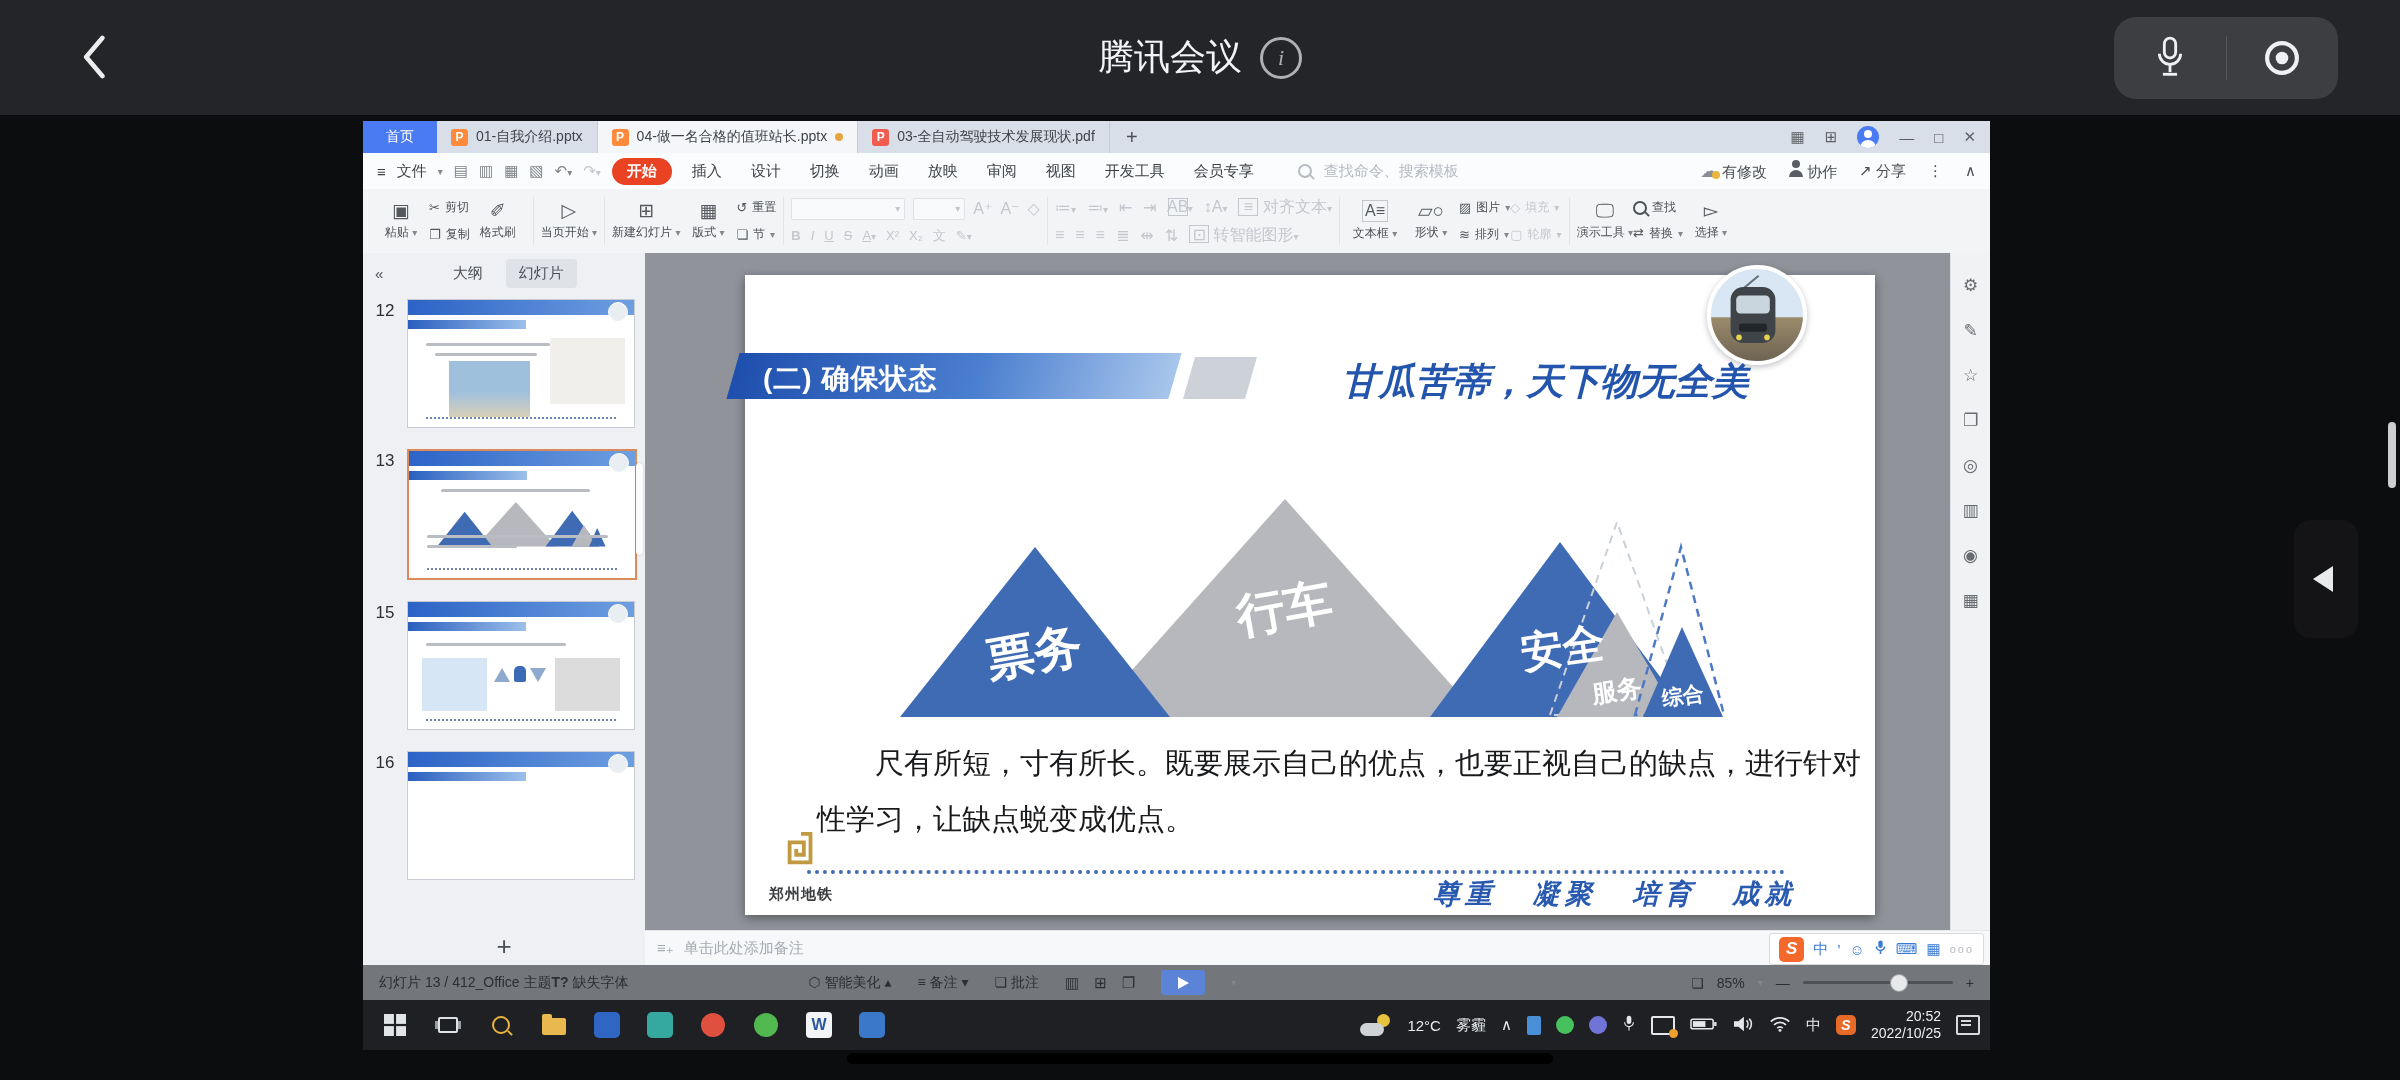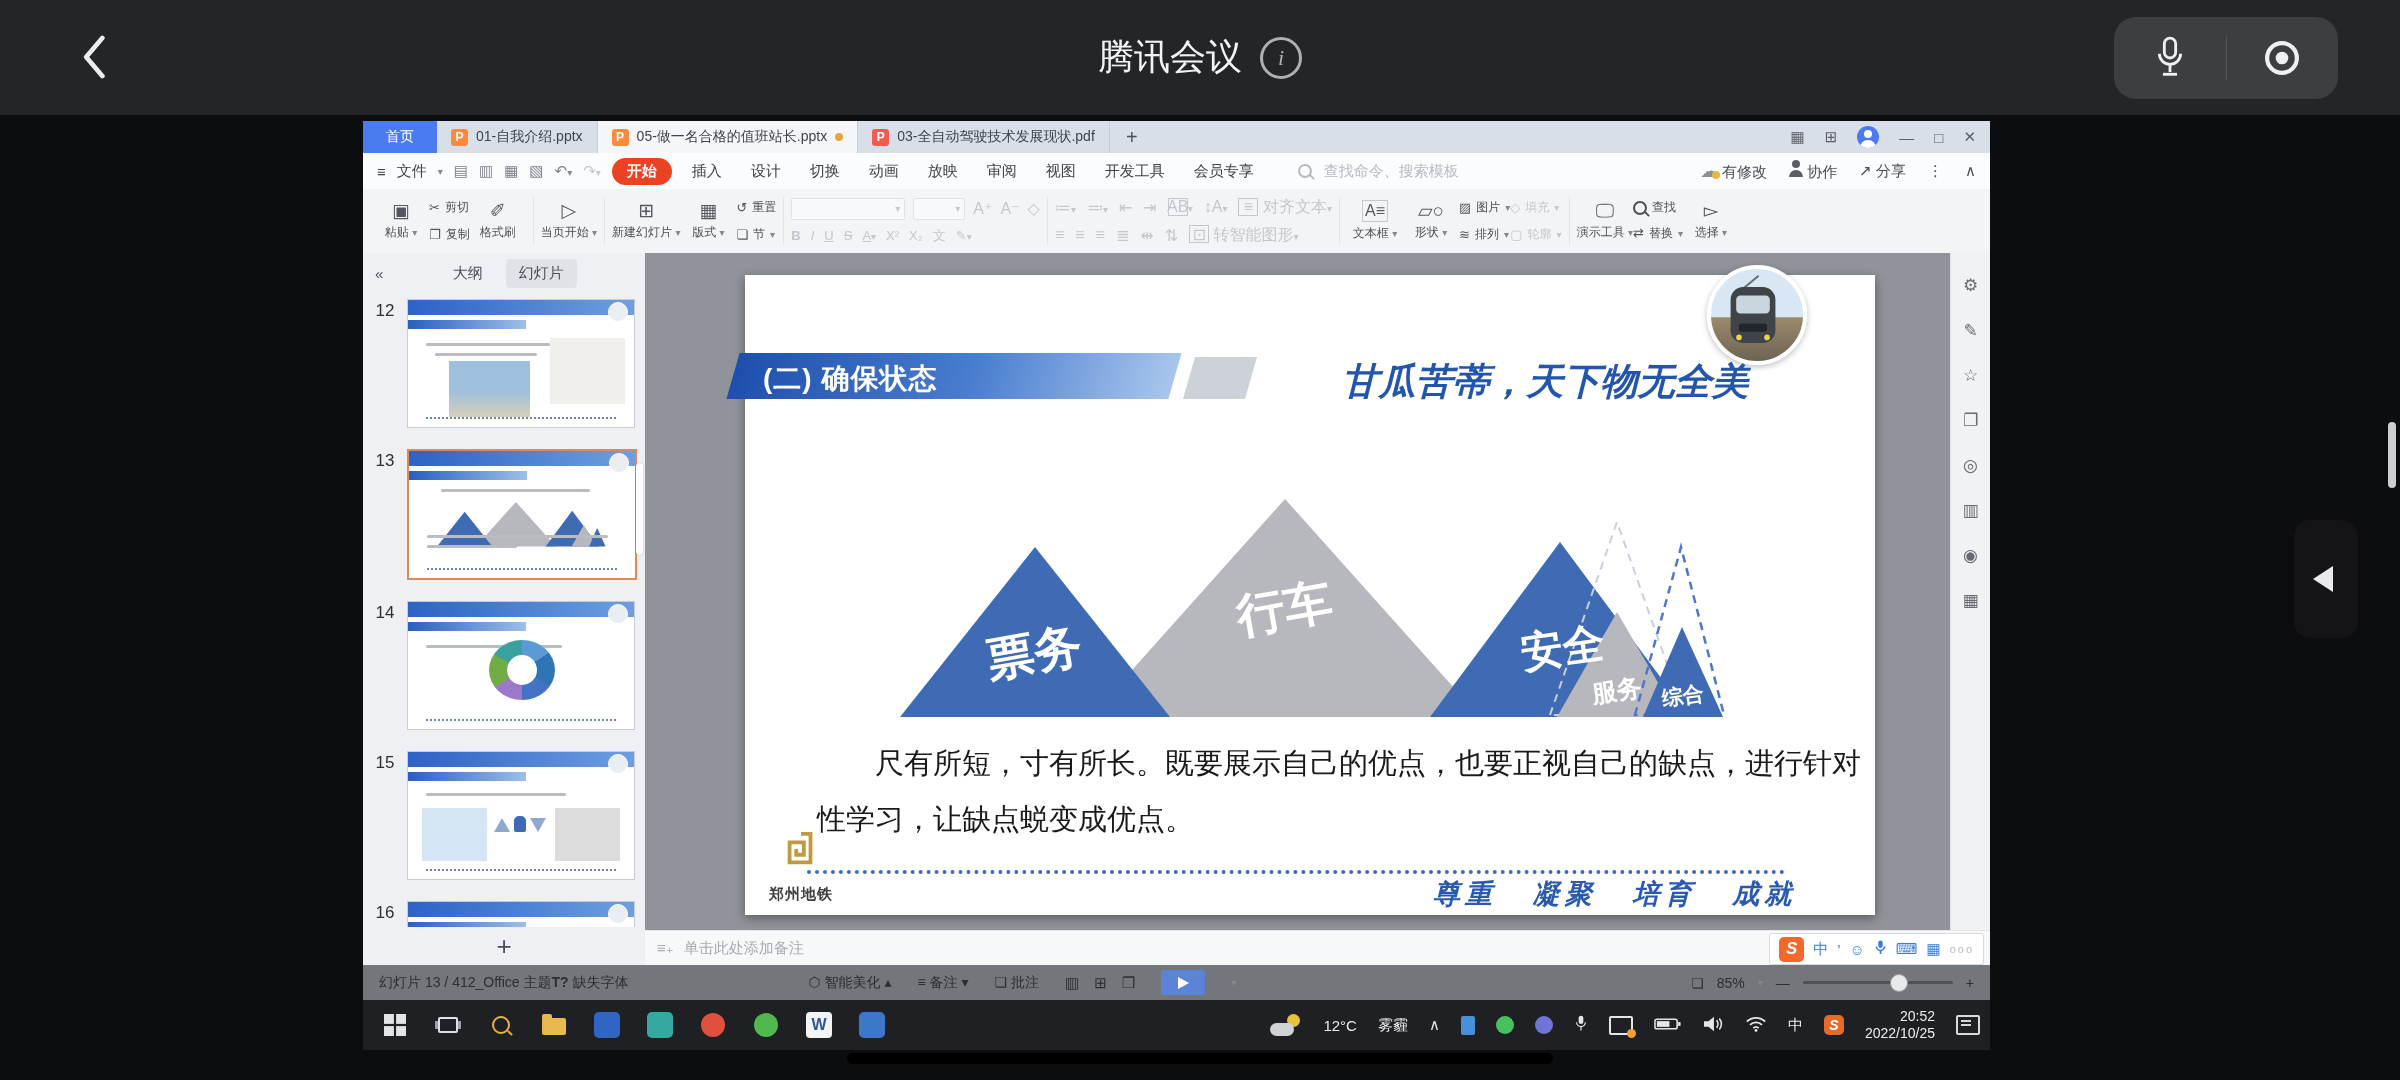--- a/index.html
+++ b/index.html
@@ -136,21 +136,21 @@
 .taskbar{position:absolute;left:0;top:879px;width:1627px;height:50px;background:#1e2024;display:flex;align-items:center;
          padding:0 10px;gap:9px;box-sizing:border-box;}
 .tb-ico{width:44px;height:50px;display:flex;align-items:center;justify-content:center;flex:none;}
 .tview{width:16px;height:12px;border:2px solid #dfe2e5;border-radius:2px;box-shadow:-7px 0 0 -4px #9aa0a6,7px 0 0 -4px #9aa0a6;}
 .folder{width:24px;height:17px;background:#e9b84e;border-radius:2px;position:relative;margin-top:3px;}
 .folder::before{content:'';position:absolute;top:-4px;left:0;width:10px;height:5px;background:#e9b84e;border-radius:2px 2px 0 0;}
 .tile{width:26px;height:26px;border-radius:5px;}
 .circ{width:20px;height:20px;border-radius:50%;}
 .wtile{width:26px;height:26px;border-radius:4px;background:#f3f4f6;color:#2b579a;font-weight:bold;font-size:16px;
        display:flex;align-items:center;justify-content:center;}
-.tray{margin-left:auto;display:flex;align-items:center;gap:21px;color:#e8eaec;font-size:15px;}
+.tray{margin-left:auto;display:flex;align-items:center;gap:15px;color:#e8eaec;font-size:15px;}
 .weather{position:relative;width:32px;height:22px;}
 .weather::before{content:'';position:absolute;right:2px;top:0;width:13px;height:13px;border-radius:50%;background:#e8c23e;}
 .weather::after{content:'';position:absolute;left:0;bottom:0;width:24px;height:13px;border-radius:8px;background:#cfd3d6;}
 .cast{width:20px;height:15px;border:2px solid #e4e6e8;border-radius:2px;position:relative;}
 .cast::after{content:'';position:absolute;right:-5px;bottom:-5px;width:9px;height:9px;background:#f0a030;border-radius:50%;}
 .clock{text-align:right;font-size:14px;line-height:17px;color:#eceef0;}
 .notif{width:20px;height:16px;border:2px solid #d8dadd;border-radius:2px;position:relative;}
 .notif::after{content:'';position:absolute;left:3px;top:3px;width:10px;height:2px;background:#d8dadd;box-shadow:0 4px 0 #d8dadd;}
 .usb{width:14px;height:19px;background:#4a90d9;border-radius:2px;}
 
@@ -200,21 +200,21 @@
   <div class="screen">
 
     <div class="tabbar">
       <div class="tab-home">首页</div>
       <div class="doc-tab">
         <span class="ptag">P</span>
         <span>01-自我介绍.pptx</span>
       </div>
       <div class="doc-tab active">
         <span class="ptag">P</span>
-        <span>05-做一名合格的值班站长.pptx</span>
+        <span>04-做一名合格的值班站长.pptx</span>
         <span class="mod-dot"></span>
       </div>
       <div class="doc-tab">
         <span class="ptag pdf">P</span>
         <span>03-全自动驾驶技术发展现状.pdf</span>
       </div>
       <div class="tab-plus">+</div>
       <div class="winctrl">
         <span>▦</span>
         <span>⊞</span>
@@ -433,30 +433,20 @@
             <svg style="position:absolute;left:12%;top:38%;" width="170" height="48" viewBox="0 0 830 230">
               <polygon points="195,230 390,12 585,230" fill="#b7b8bd"></polygon>
               <polygon points="5,230 140,60 275,230" fill="#3e6bb4"></polygon>
               <polygon points="535,230 665,55 795,230" fill="#3e6bb4"></polygon>
               <polygon points="662,230 722,125 783,230" fill="#b7b8bd"></polygon>
               <polygon points="748,230 787,140 828,230" fill="#3e6bb4"></polygon>
             </svg>
             <span class="mln" style="left:8%;top:66%;width:80%;"></span>
             <span class="mln" style="left:8%;top:74%;width:40%;"></span>
             <span class="mdots"></span>
-          </span>
-        </div>
-        <div class="thumb-item">
-          <span class="t-num">14</span>
-          <span class="t-frame">
-            <span class="mh"></span>
-              <span class="msub"></span>
-            <span class="mln" style="left:8%;top:34%;width:60%;"></span>
-            <span class="hexring"></span>
-              <span class="mdots"></span>
           </span>
         </div>
         <div class="thumb-item">
           <span class="t-num">15</span>
           <span class="t-frame">
             <span class="mh"></span>
               <span class="msub"></span>
             <span class="mln" style="left:8%;top:32%;width:62%;"></span>
             <span class="bx" style="left:6%;background:#d7e6f5;"></span>
             <span class="bx" style="right:6%;background:#dcdcdd;"></span>

